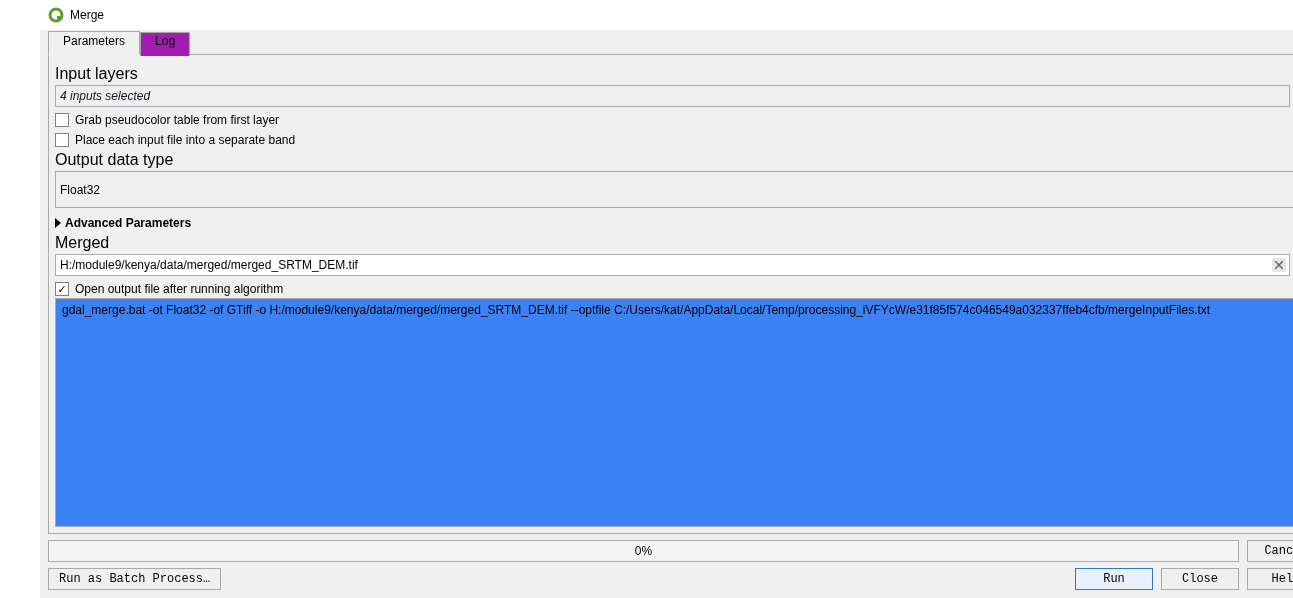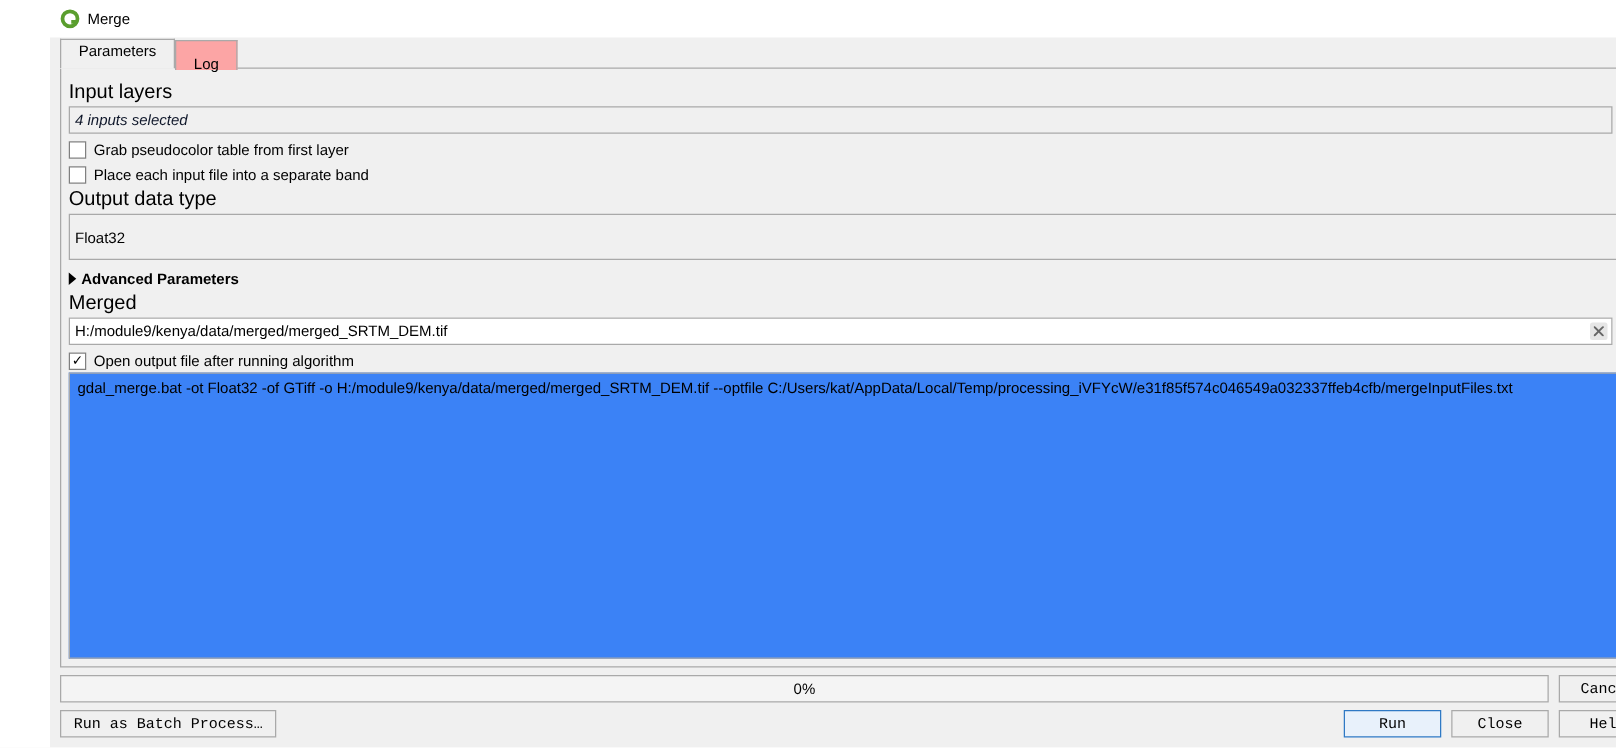--- a/index.html
+++ b/index.html
@@ -58,23 +58,23 @@
     border-bottom: none;
     position: relative;
     top: 1px;
   }
   .tab.active {
     background: #f0f0f0;
     border-bottom: 1px solid #f0f0f0;
     z-index: 3;
   }
   .tab:not(.active) {
-    background: #fca5a5;
+    background: #a21caf;
     top: 2px;
-    padding-top: 11px;
+    padding-top: 1px;
     padding-bottom: 1px;
     border-bottom: none;
   }
   .tab-body {
     border: 1px solid #a9a9a9;
     flex: 1;
     background: #f0f0f0;
     padding: 6px 6px;
     display: flex; flex-direction: column;
     overflow: hidden;

